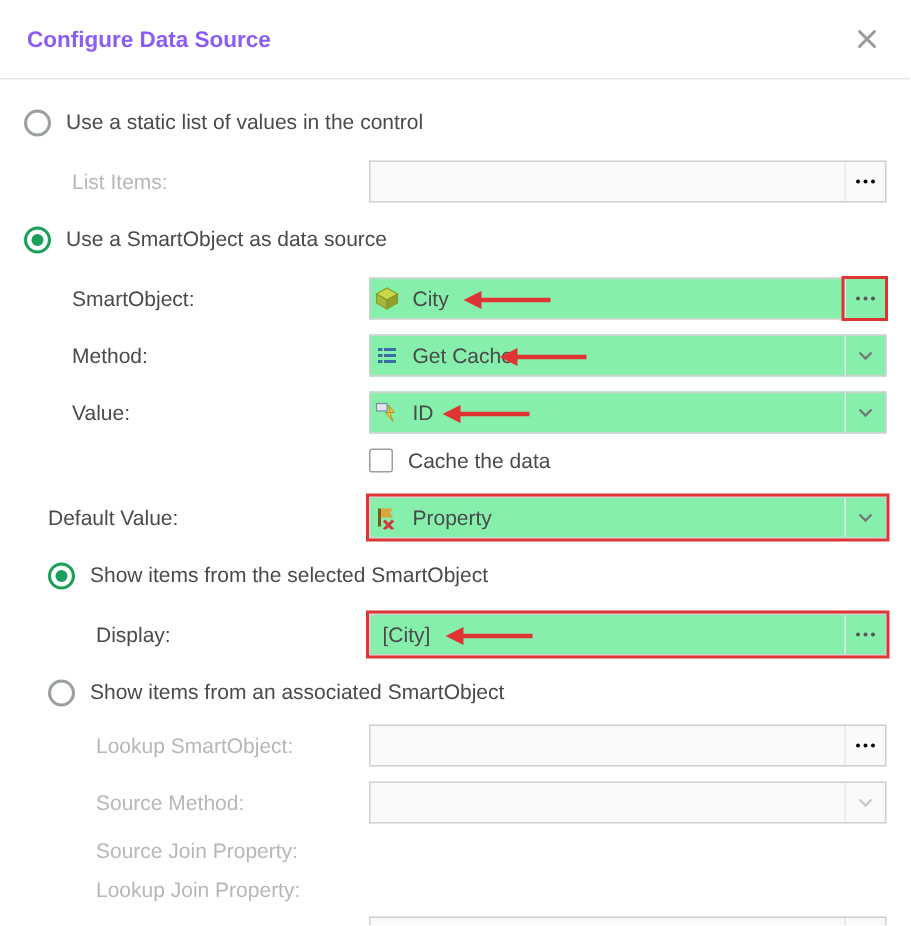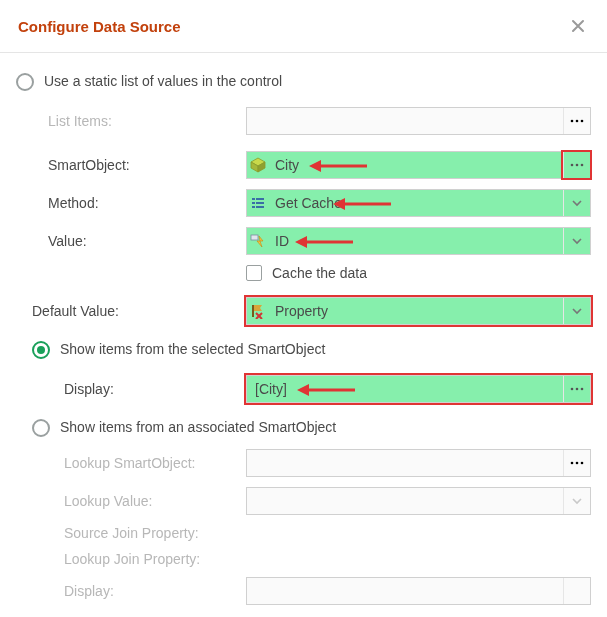--- a/index.html
+++ b/index.html
@@ -1,18 +1,18 @@
 <!DOCTYPE html>
 <html><head>
 <meta charset="utf-8">
 <style>
   html,body{margin:0;padding:0;font-family:"Segoe UI",Arial,sans-serif;font-size:14px;color:#4a4a4a;background:#fff}
   .dlg{width:607px;height:617px;box-sizing:border-box;background:#fff;position:relative;overflow:hidden}
   .hdr{display:flex;align-items:center;justify-content:space-between;height:52px;padding:0 18px;border-bottom:1px solid #e5e5e5}
-  .hdr h1{margin:0;font-size:15px;font-weight:600;color:#c2410c}
+  .hdr h1{margin:0;font-size:15px;font-weight:600;color:#8b5cf6}
   .close{width:22px;height:22px;display:flex;align-items:center;justify-content:center;color:#9a9a9a;cursor:pointer;font-size:22px;line-height:1}
   .body{padding:20px 16px 0 16px}
   .opt{display:flex;align-items:flex-start;gap:10px;margin-bottom:16px}
   .radio{width:18px;height:18px;border:2px solid #9aa0a0;border-radius:50%;box-sizing:border-box;display:flex;align-items:center;justify-content:center;flex:none}
   .radio.sel{border-color:#1aa05a}
   .radio.sel::after{content:"";width:8px;height:8px;border-radius:50%;background:#1aa05a}
   .opt-label{font-size:14px;color:#4a4a4a}
   .row{display:flex;align-items:center;margin-bottom:10px;padding-left:32px}
   .row .lbl{width:198px;flex:none;font-size:14px;color:#4a4a4a}
   .row.dis .lbl{color:#b7b7b7}
@@ -62,20 +62,24 @@
               <circle cx="2" cy="2" r="1.3"></circle>
               <circle cx="7" cy="2" r="1.3"></circle>
               <circle cx="12" cy="2" r="1.3"></circle>
             </svg>
         </span>
       </div>
     </div>
 
     <div class="gap"></div>
 
+    <div class="opt">
+      <span class="radio sel"></span>
+      <span class="opt-label">Use a SmartObject as data source</span>
+    </div>
 
     <div class="row">
       <span class="lbl">SmartObject:</span>
       <div class="field hi-btn" style="position:relative">
         <span class="ico">
           <svg class="so-cube" viewBox="0 0 16 16">
               <polygon points="8,1 15,5 8,9 1,5" fill="#c9d94a" stroke="#8a9a2a" stroke-width="0.8"></polygon>
               <polygon points="1,5 8,9 8,15 1,11" fill="#a6b83a" stroke="#8a9a2a" stroke-width="0.8"></polygon>
               <polygon points="15,5 8,9 8,15 15,11" fill="#8fa030" stroke="#8a9a2a" stroke-width="0.8"></polygon>
             </svg>
@@ -214,21 +218,21 @@
         <span class="btn">
           <svg width="14" height="4" viewBox="0 0 14 4">
               <circle cx="2" cy="2" r="1.3"></circle>
               <circle cx="7" cy="2" r="1.3"></circle>
               <circle cx="12" cy="2" r="1.3"></circle>
             </svg>
         </span>
       </div>
     </div>
     <div class="row sub dis">
-      <span class="lbl">Lookup Value:</span>
+      <span class="lbl">Source Method:</span>
       <div class="field dis">
         <span class="txt"></span>
         <span class="btn chev">
           <svg viewBox="0 0 12 12">
               <path d="M2 4 L6 8 L10 4" stroke="#c9c9c9" stroke-width="1.6" fill="none"></path>
             </svg>
         </span>
       </div>
     </div>
     <div class="row sub dis">

